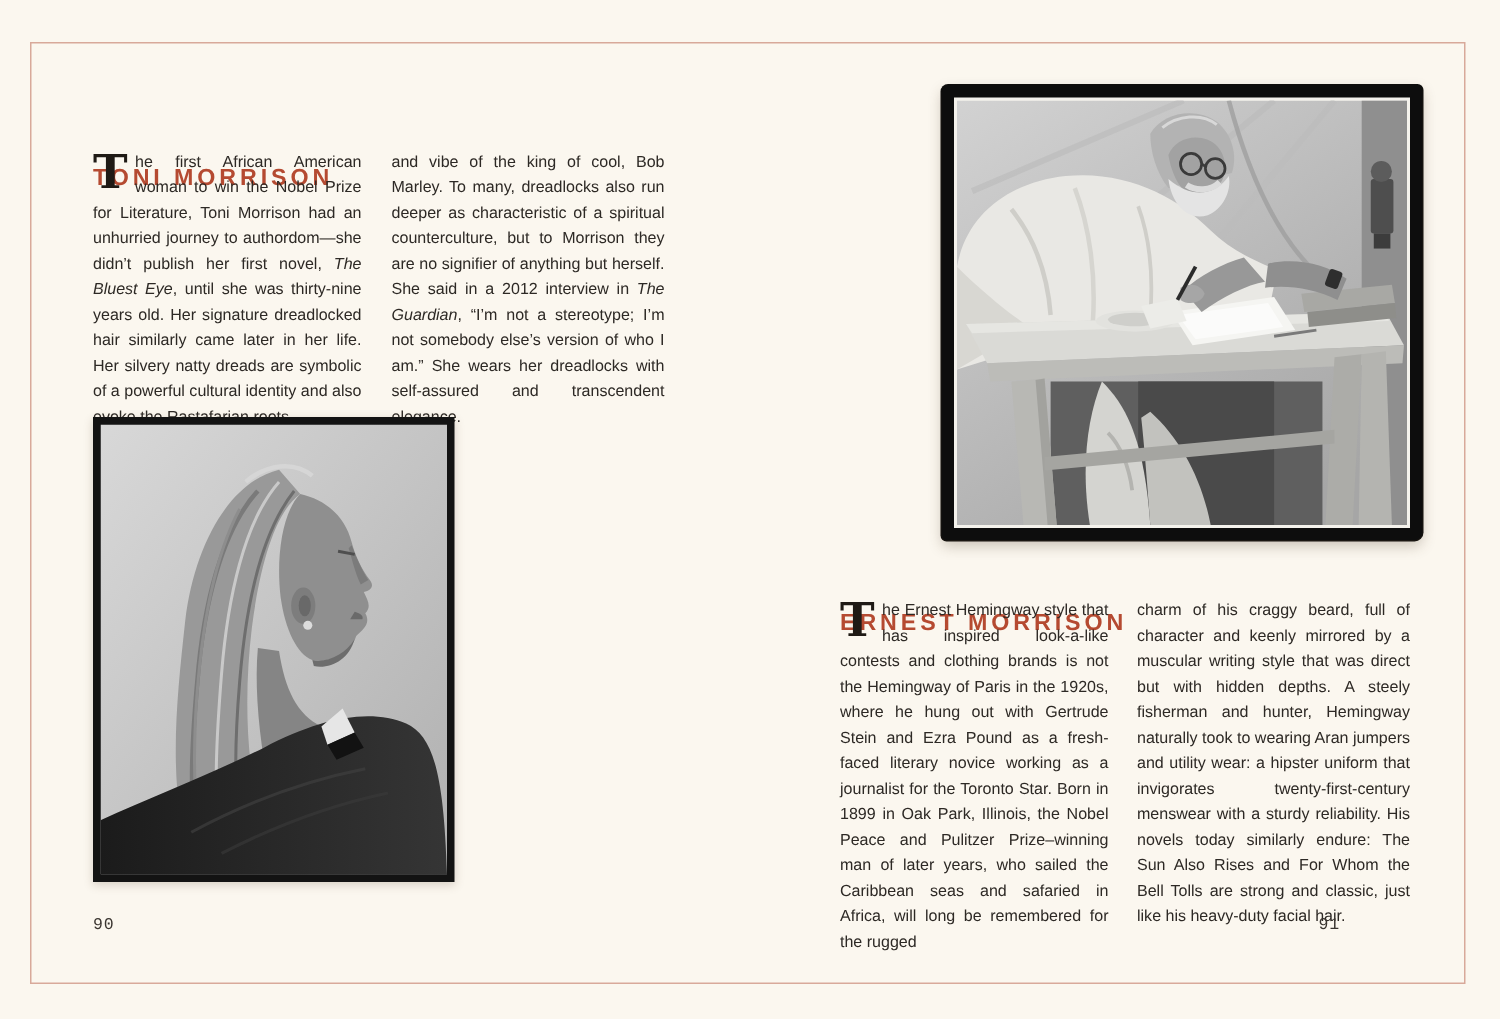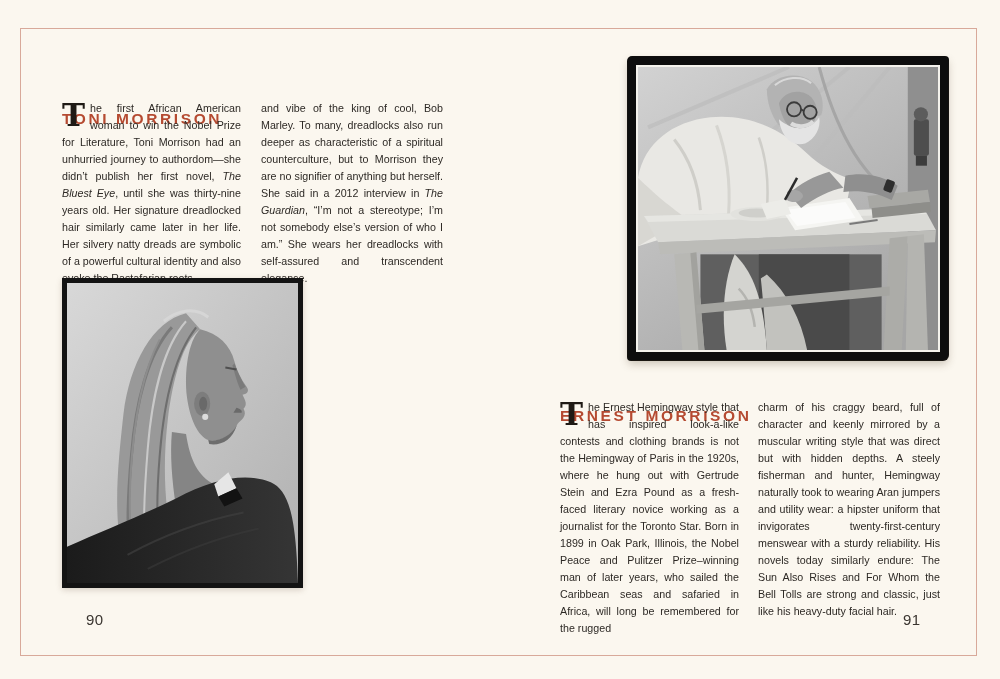--- a/index.html
+++ b/index.html
@@ -26,22 +26,22 @@
     color:#2d2925; flex:0 0 auto;
   }
   .col-a { width:179px; }
   .col-b { width:182px; }
   .col i { font-style:italic; }
   .dropcap {
     float:left; font-family:"DejaVu Serif", serif; font-weight:bold;
     font-size:31px; line-height:26px; margin:2px 5px 0 0; color:#1f1a15;
   }
   .pagenum {
-    position:absolute; font-family:Liberation Sans, sans-serif;
-    font-size:15px; color:#3a3530; letter-spacing:0.5px;margin-left:24px;
+    position:absolute; font-family:Liberation Mono, monospace;
+    font-size:11px; color:#3a3530; letter-spacing:0.5px;
   }
   .pagenum-left  { left:62px;  top:611px; }
   .pagenum-right { left:879px; top:611px; }
   .photo-morrison {
     position:absolute; left:62px; top:278px; width:241px; height:310px;
     background:#131313; padding:5px; box-sizing:border-box;
     box-shadow:0 2px 6px rgba(90,70,50,.22);
   }
   .photo-hemingway {
     position:absolute; left:628px; top:57px; width:320px; height:303px;

